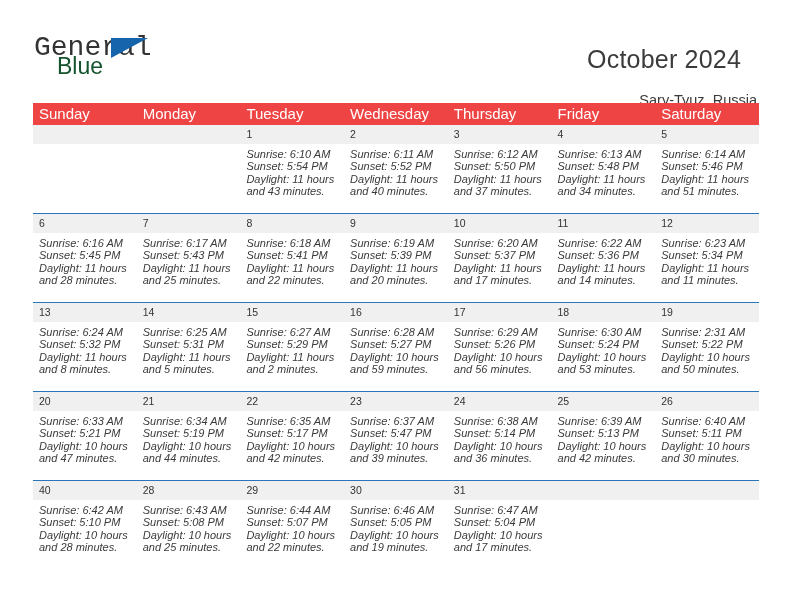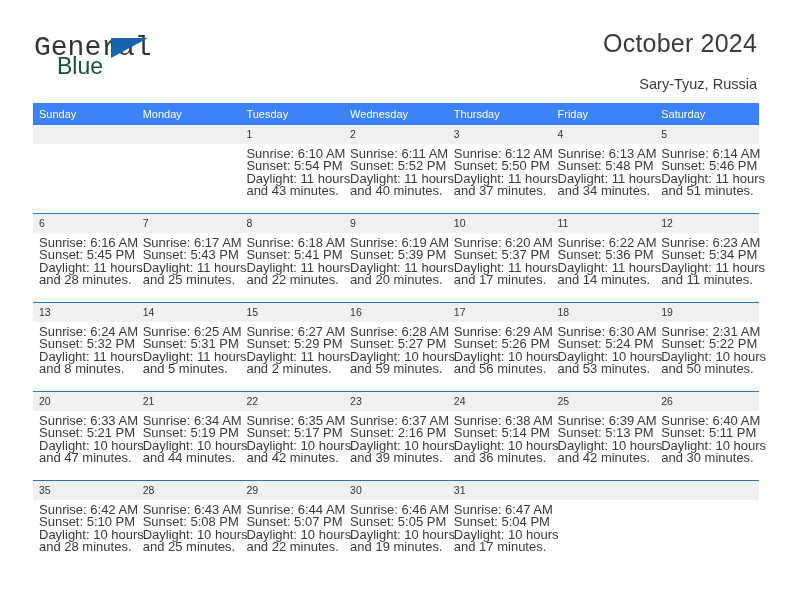--- a/index.html
+++ b/index.html
@@ -59,44 +59,44 @@
   .title-block {
     position: absolute;
     right: 35px;
     top: 28px;
     text-align: right;
   }
   .cal-title {
     font-size: 25px;
     color: #3b3b3b;
     font-weight: normal;
-    margin: 0;
+    margin: 16px;
     line-height: 30px;
     letter-spacing: 0.2px;
   }
   .cal-subtitle {
     font-size: 14.5px;
     color: #3b3b3b;
     margin: 18px 0 0 0;
     line-height: 16px;
   }
 
   
   .calendar {
     position: absolute;
     left: 33px;
     top: 103px;
     width: 726px;
     border-collapse: collapse;
     table-layout: fixed;
   }
   .calendar th {
-    background: #3b82f6;
+    background: #ef4444;
     color: #ffffff;
-    font-size: 11px;
+    font-size: 15px;
     font-weight: normal;
     text-align: left;
     padding: 5px 0 5px 6px;
     line-height: 12px;
     height: 11px;
   }
   .calendar td {
     vertical-align: top;
     padding: 0;
     width: 103.7px;
@@ -118,23 +118,24 @@
     padding: 4px 0 4px 6px;
     line-height: 11px;
     height: 11px;
     box-sizing: content-box;
   }
   .daycell.empty .daynum {
     background: #f0f0f0;
   }
   .dayinfo {
     padding: 4px 8px 0 6px;
-    font-size: 13px;
+    font-size: 11px;
     line-height: 12.4px;
     color: #3a3a3a;
+    font-style: italic;
   }
   .dayinfo div {
     white-space: nowrap;
   }
 </style>
 </head>
 <body>
 
 <div class="page-header">
 
@@ -421,21 +422,21 @@
               <div>Daylight: 10 hours</div>
               <div>and 42 minutes.</div>
             </div>
           </div>
         </td>
         <td>
           <div class="daycell">
             <div class="daynum">23</div>
             <div class="dayinfo">
               <div>Sunrise: 6:37 AM</div>
-              <div>Sunset: 2:16 PM</div>
+              <div>Sunset: 5:47 PM</div>
               <div>Daylight: 10 hours</div>
               <div>and 39 minutes.</div>
             </div>
           </div>
         </td>
         <td>
           <div class="daycell">
             <div class="daynum">24</div>
             <div class="dayinfo">
               <div>Sunrise: 6:38 AM</div>
@@ -464,21 +465,21 @@
               <div>Sunset: 5:11 PM</div>
               <div>Daylight: 10 hours</div>
               <div>and 30 minutes.</div>
             </div>
           </div>
         </td>
       </tr>
       <tr class="week-row">
         <td>
           <div class="daycell">
-            <div class="daynum">35</div>
+            <div class="daynum">40</div>
             <div class="dayinfo">
               <div>Sunrise: 6:42 AM</div>
               <div>Sunset: 5:10 PM</div>
               <div>Daylight: 10 hours</div>
               <div>and 28 minutes.</div>
             </div>
           </div>
         </td>
         <td>
           <div class="daycell">

